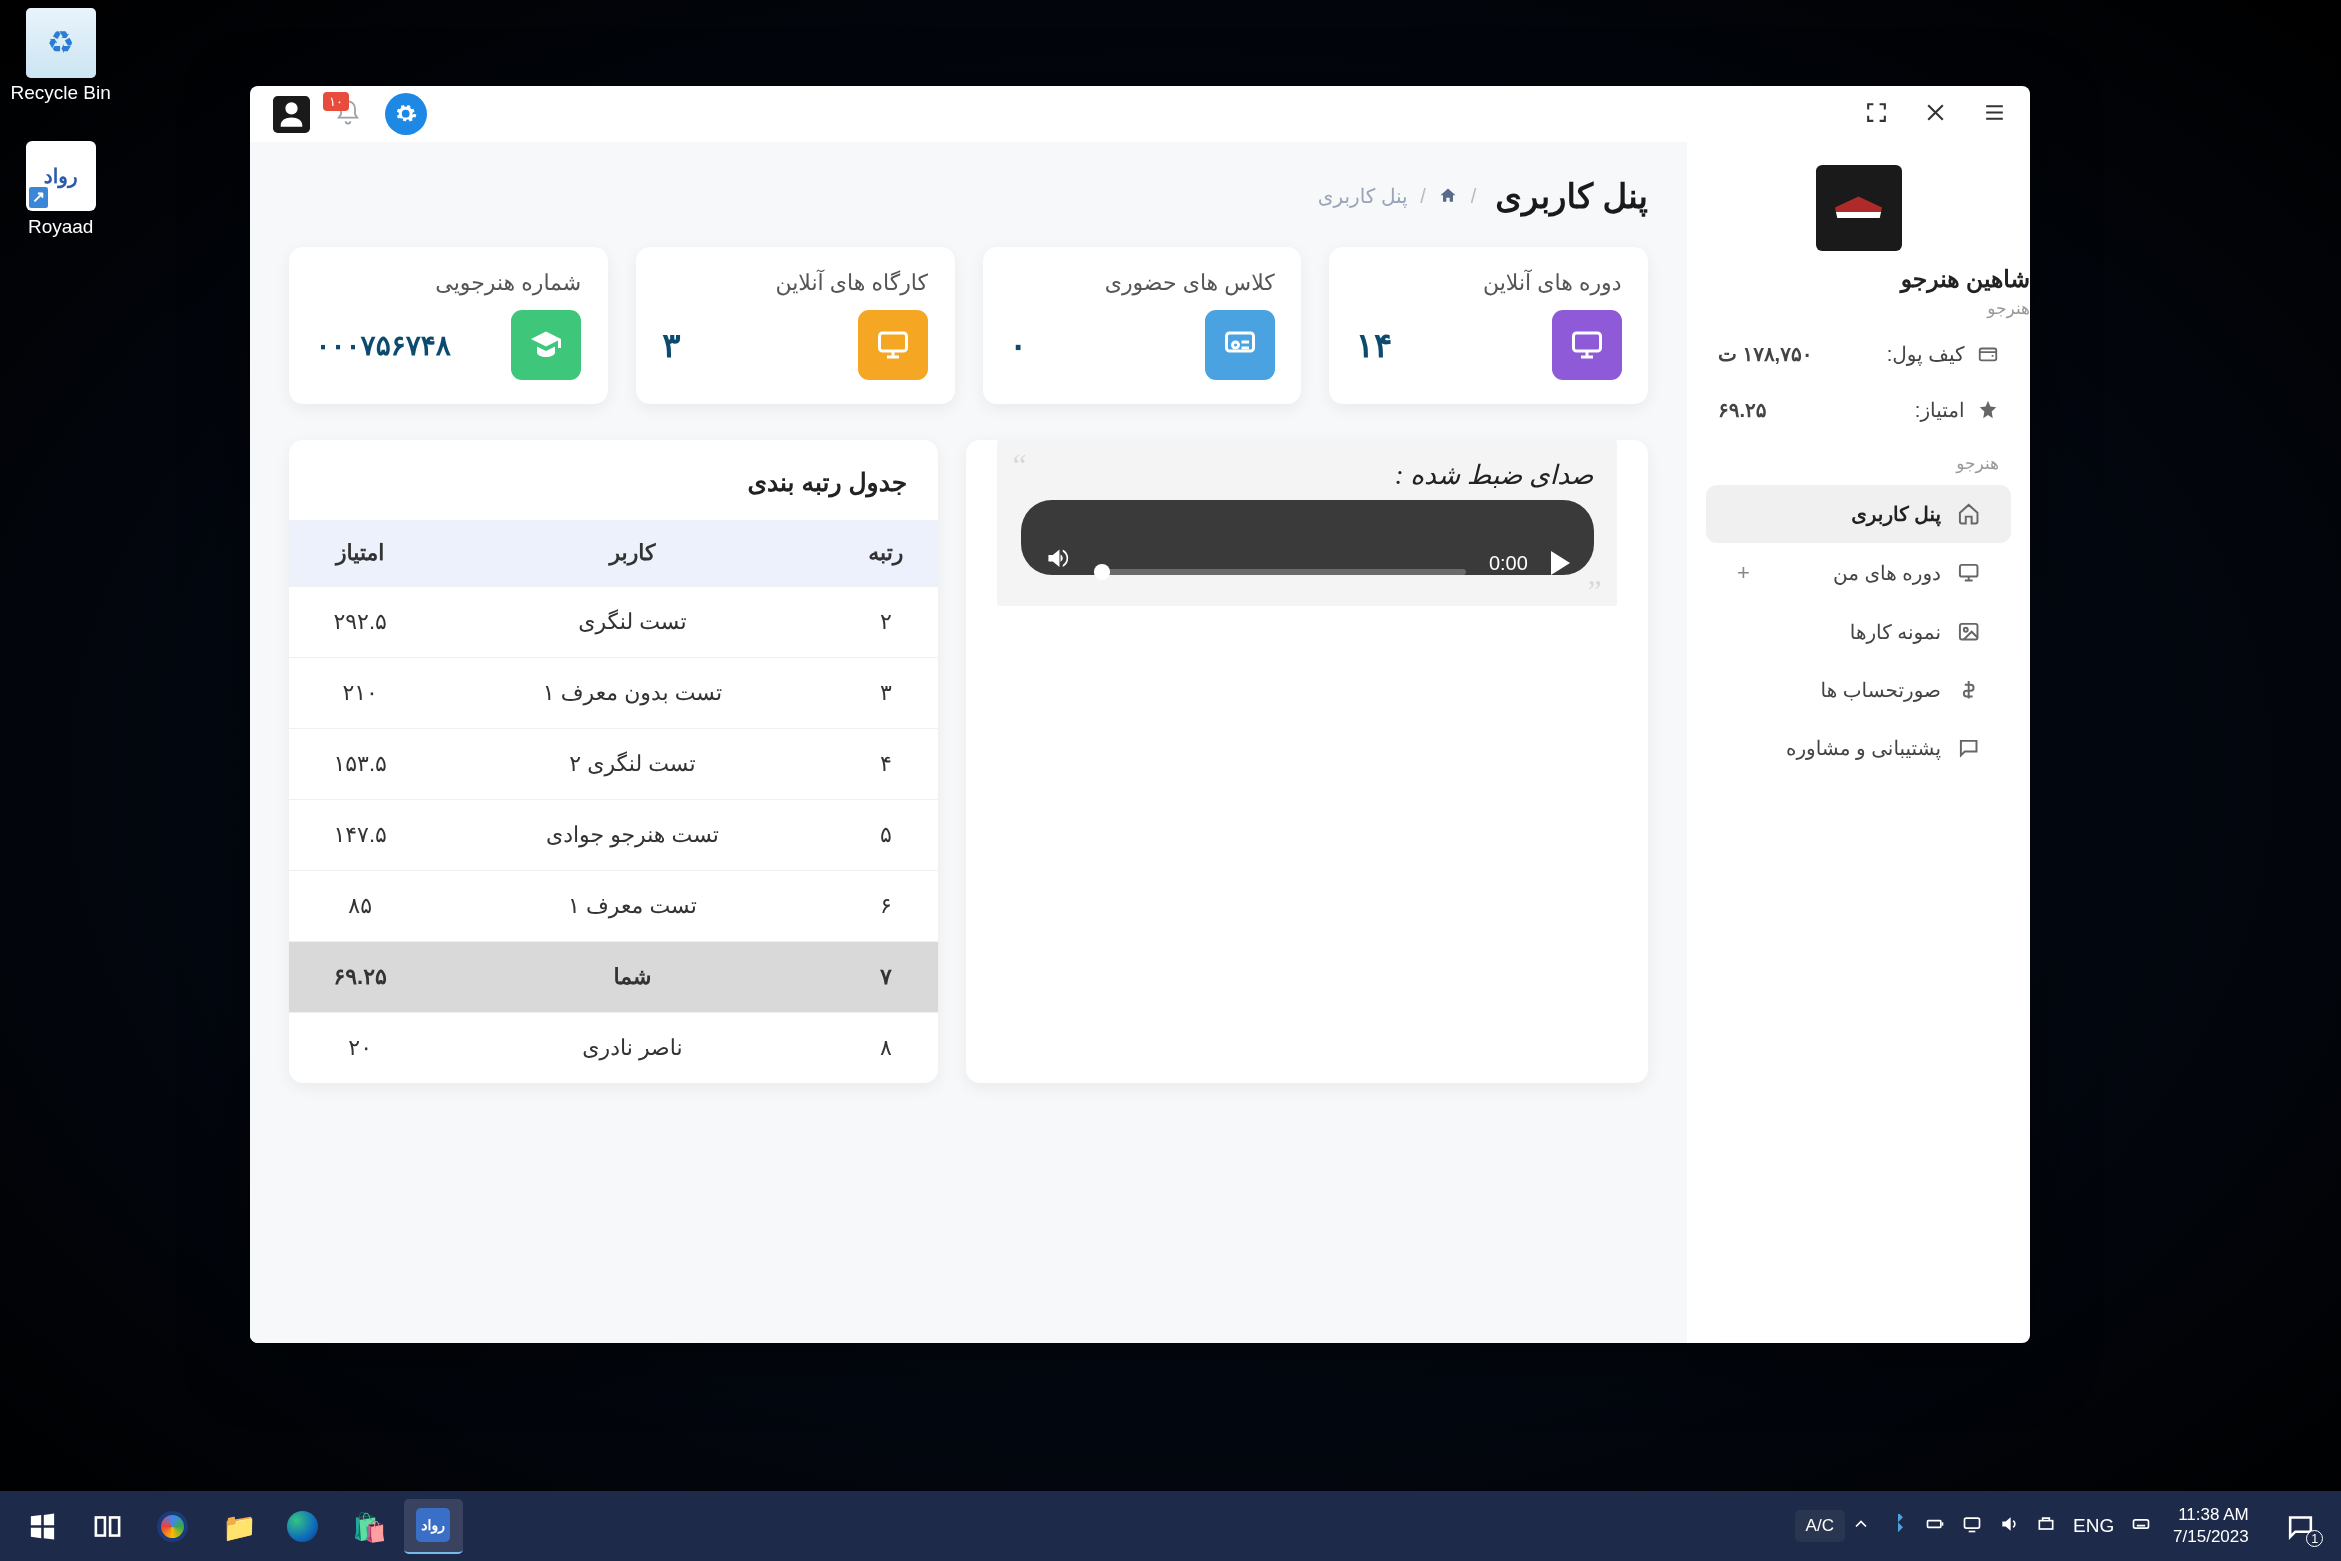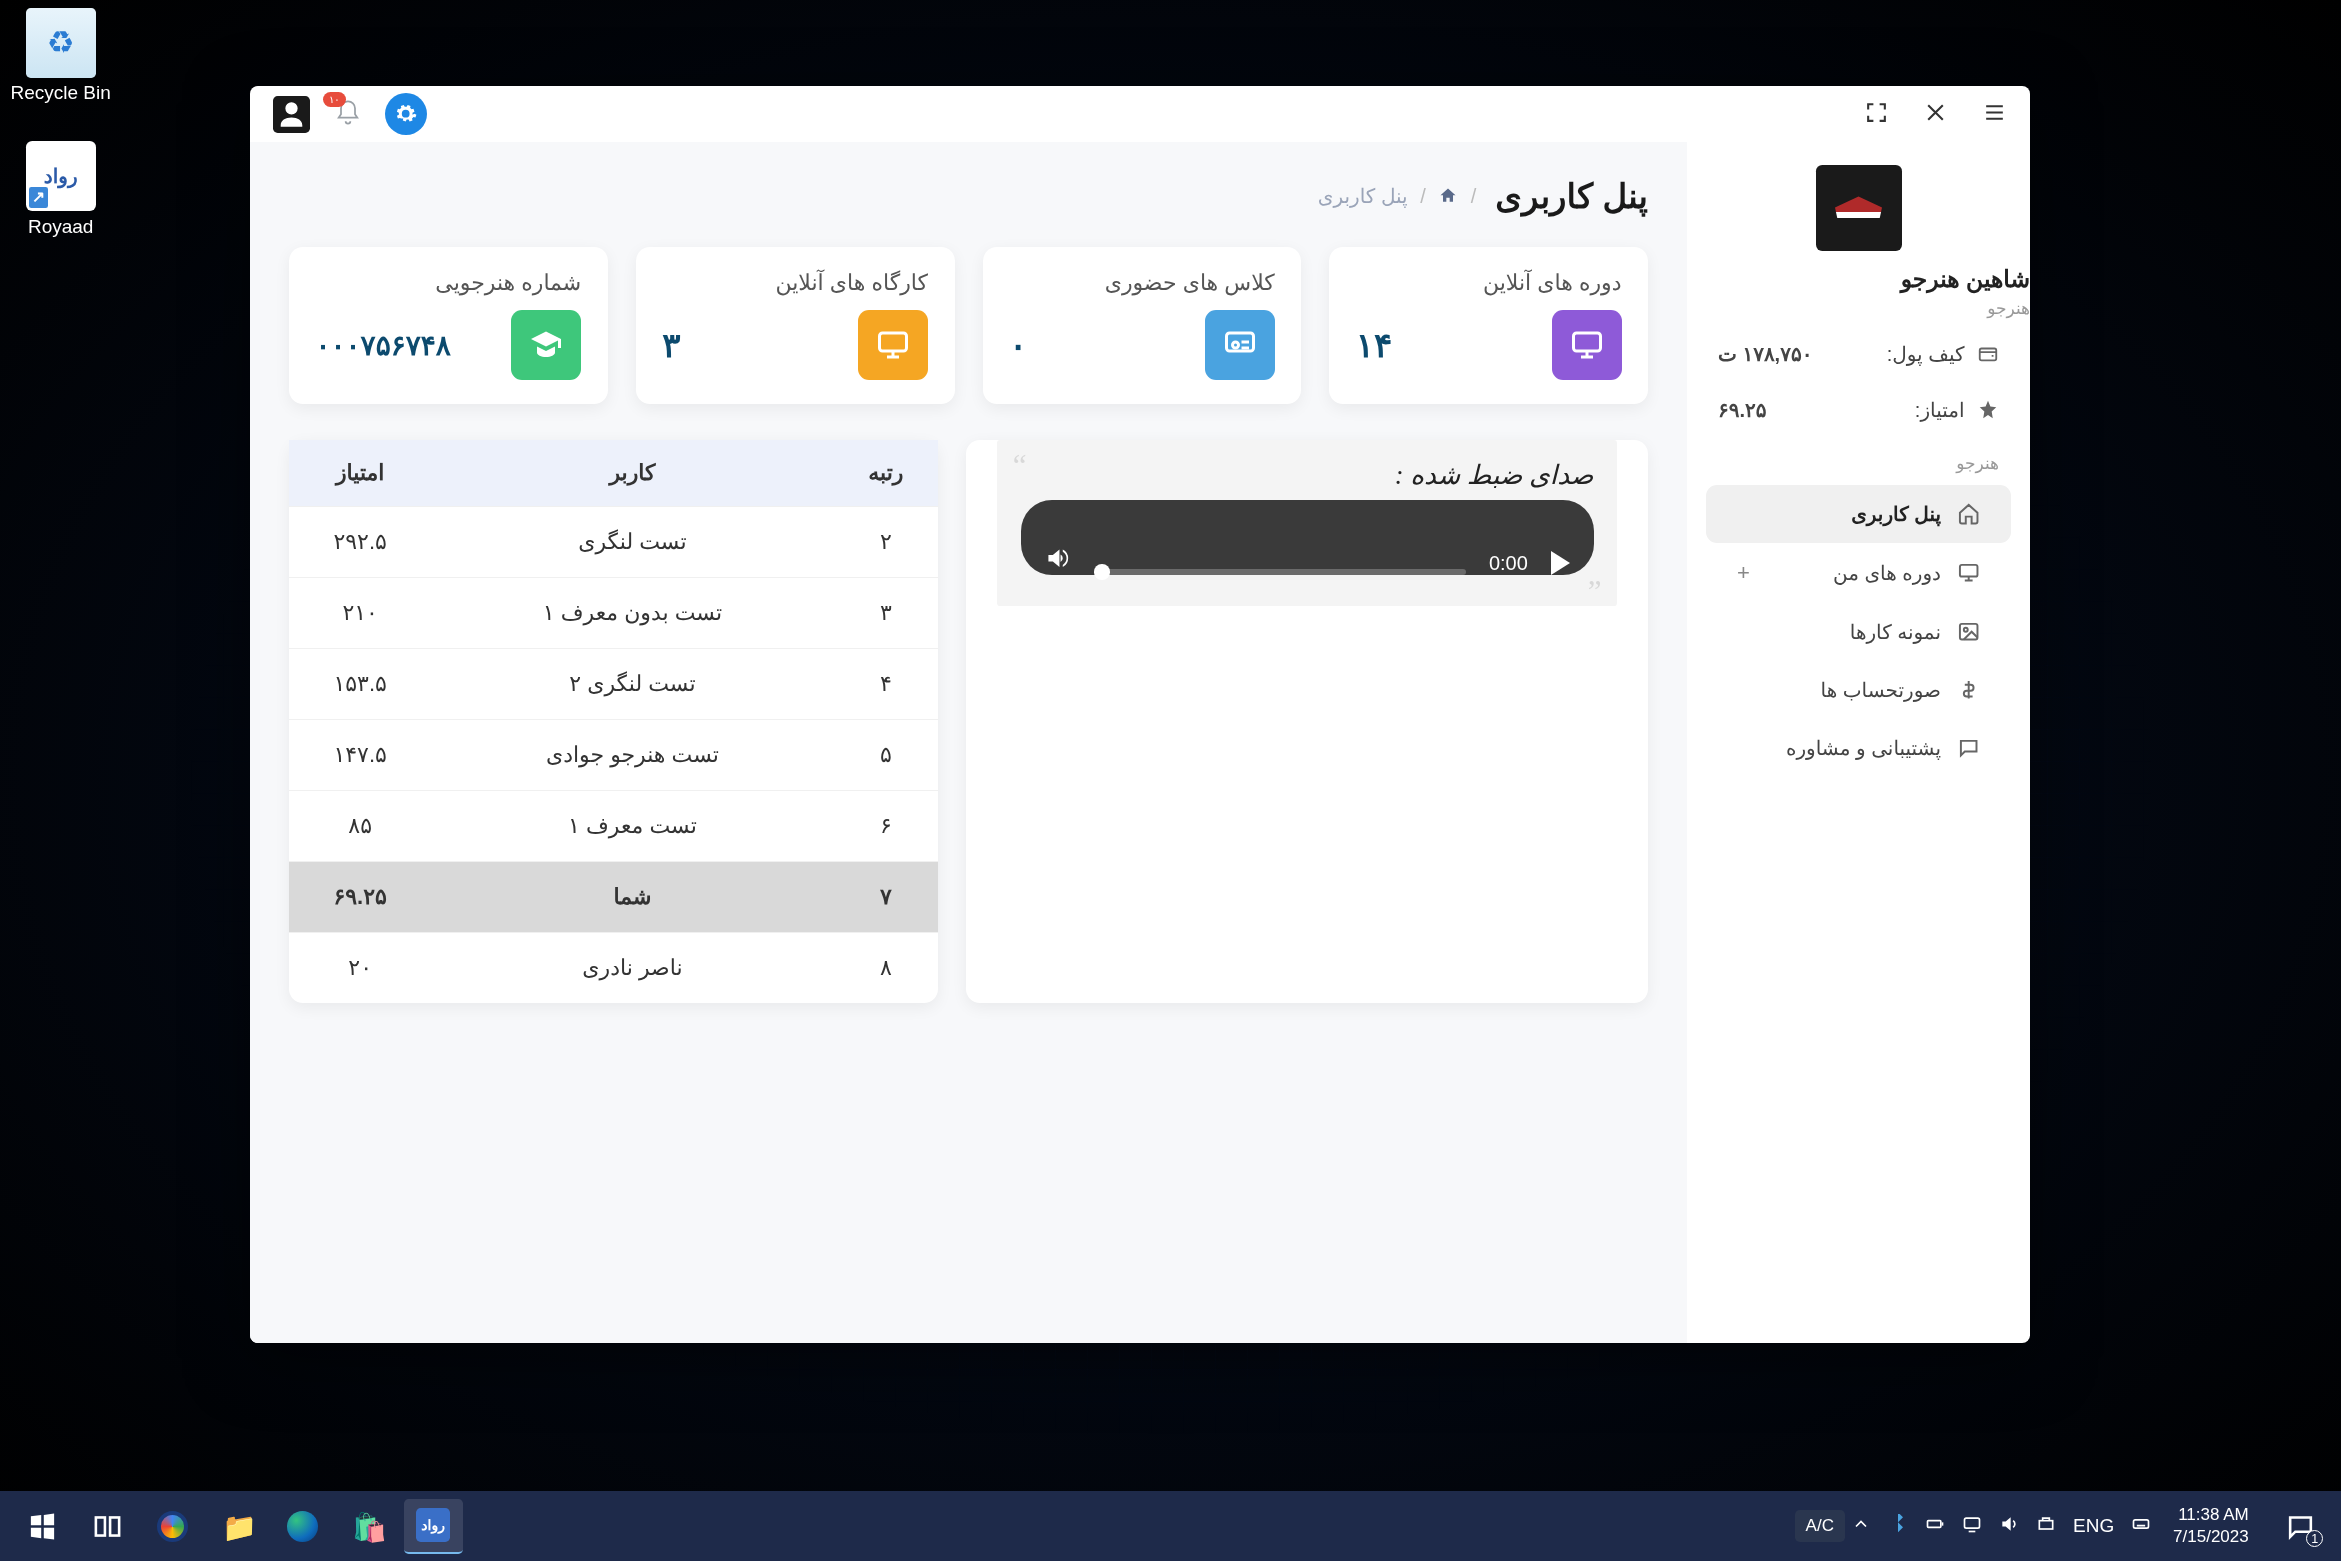--- a/index.html
+++ b/index.html
@@ -18,21 +18,21 @@
 #di-royaad{top:141px;left:6.2px}
 #di-royaad .icn{background:#fff;color:#2b5aa8;font-weight:bold;font-size:20px;position:relative}
 #di-royaad .icn::after{content:'↗';position:absolute;bottom:3.1px;left:3.1px;font-size:15.6px;background:#3a87d8;color:#fff;padding:1.6px 3.1px;border-radius:2.3px}
 
 .win{position:absolute;top:86px;left:250px;width:1780px;height:1257px;background:#fff;border-radius:7.8px;box-shadow:0 15.6px 62px rgba(0,0,0,.5);display:flex;flex-direction:column;overflow:hidden}
 .titlebar{height:56px;display:flex;align-items:center;padding:0 23.4px;direction:ltr}
 .titlebar .tb-left{display:flex;align-items:center;gap:23.4px}
 .titlebar .avatar-sm{width:37px;height:37px;background:#1a1a1a;border-radius:4.7px;display:flex;align-items:center;justify-content:center;color:#fff}
 .titlebar .bell-wrap{position:relative;color:#9aa0a6}
 .titlebar .bell-wrap svg{width:28px;height:28px}
-.titlebar .badge{position:absolute;top:-6.2px;left:-11px;background:#e74c3c;color:#ffffff;font-size:10px;padding:1.6px 6.2px;border-radius:9px}
+.titlebar .badge{position:absolute;top:-6.2px;left:-11px;background:#e74c3c;color:#ffffff;font-size:13px;padding:1.6px 6.2px;border-radius:4px}
 .titlebar .gear-btn{width:42px;height:42px;background:#1e88e5;border-radius:50%;display:flex;align-items:center;justify-content:center;color:#fff}
 .titlebar .tb-right{margin-left:auto;display:flex;gap:34px;color:#333}
 .titlebar .tb-right svg{width:25px;height:25px}
 .tb-icon{cursor:pointer}
 .win-body{flex:1;display:flex;direction:rtl;overflow:hidden}
 
 .sidebar{width:343px;padding:23.4px 0;border-left:none}
 .sb-profile{text-align:right;padding-bottom:7.8px}
 .sb-profile .avatar-lg{width:86px;height:86px;border-radius:6.2px;background:#1a1a1a;margin:0 auto 14px;display:flex;align-items:center;justify-content:center;color:#c0392b;font-size:39px;position:relative;overflow:hidden}
 .sb-profile .avatar-lg::before{content:'';position:absolute;bottom:0;width:47px;height:55px;background:linear-gradient(#b02a2a 30%,#fff 30%,#fff 40%,#1a1a1a 40%);clip-path:polygon(20% 100%,0 20%,50% 0,100% 20%,80% 100%)}
@@ -291,20 +291,21 @@
                 <div class="track"></div>
                 <div class="vol"><svg viewBox="0 0 24 24" fill="currentColor">
                       <path d="M4 9v6h4l6 5V4L8 9H4zm13 3a4 4 0 00-2-3.5v7A4 4 0 0017 12zm0-8v2a7 7 0 010 12v2a9 9 0 000-16z"></path>
                     </svg></div>
               </div>
               <span class="quote q2">”</span>
             </div>
           </div>
 
           <div class="panel panel-rank">
+            <div class="panel-title">جدول رتبه بندی</div>
             <table class="rank-table">
               <thead>
                   <tr>
                 <th>رتبه</th>
                 <th>کاربر</th>
                 <th>امتیاز</th>
               </tr>
                 </thead>
               <tbody id="rank-body">
                   <tr>

